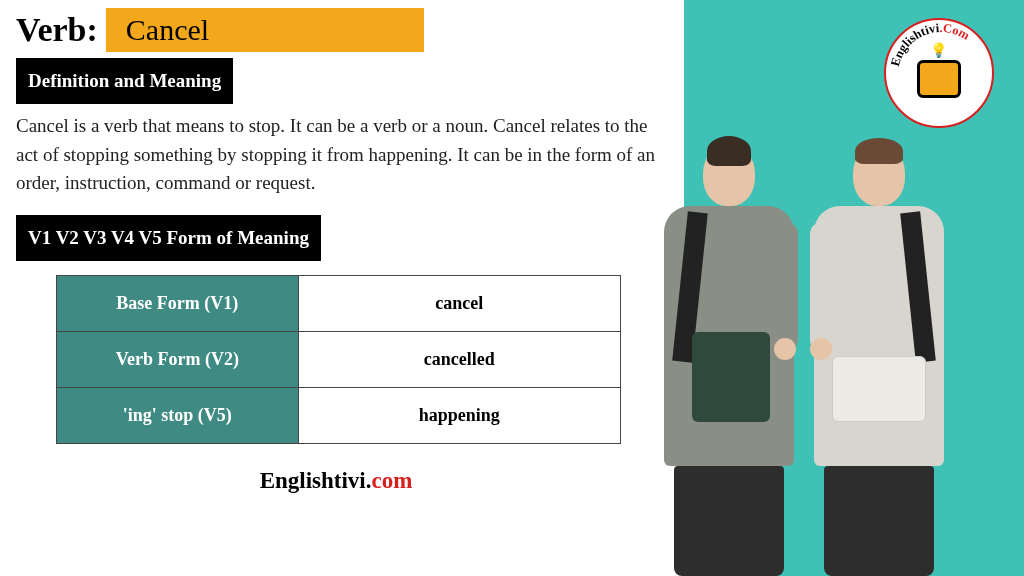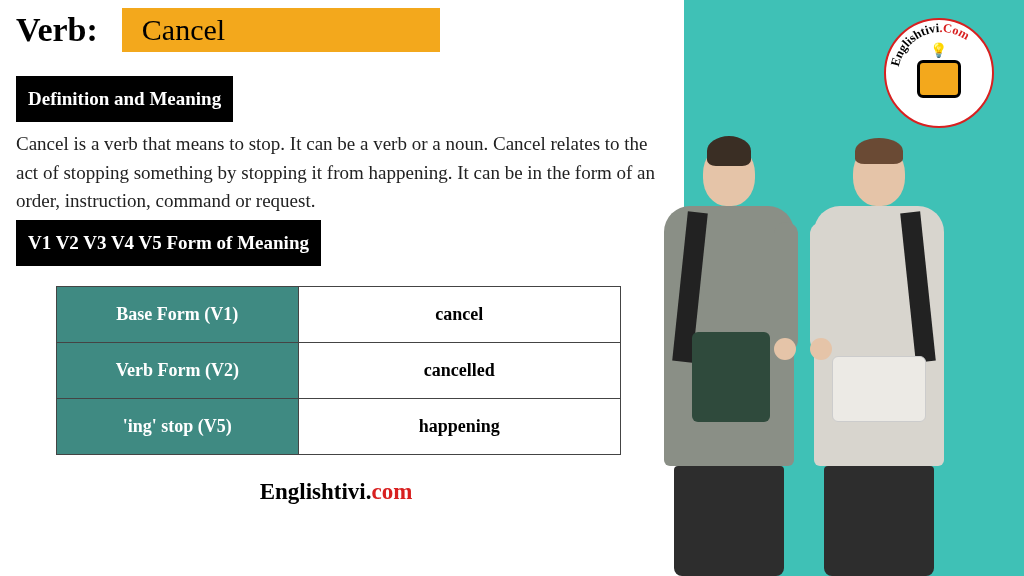--- a/index.html
+++ b/index.html
@@ -20,22 +20,22 @@
       background: #3fc1b6;
     }
     .content {
       position: relative;
       padding: 8px 16px;
       width: 680px;
     }
     .verb-row {
       display: flex;
       align-items: center;
-      gap: 24px;
-      margin-bottom: 24px;
+      gap: 8px;
+      margin-bottom: 6px;
     }
     .verb-label {
       font-size: 34px;
       font-weight: bold;
       color: #000;
     }
     .verb-word {
       background: #f3a81c;
       height: 44px;
       width: 318px;
@@ -51,25 +51,25 @@
       font-size: 19px;
       font-weight: bold;
       padding: 12px 12px;
       display: inline-block;
       margin-bottom: 8px;
     }
     .definition-text {
       font-size: 19px;
       line-height: 1.5;
       color: #222;
-      margin-bottom: 4px;
+      margin-bottom: 17px;
     }
     .table-wrap {
       padding: 0 40px;
-      margin-top: 12px;
+      margin-top: 6px;
     }
     table {
       border-collapse: collapse;
       width: 565px;
     }
     td {
       border: 1.5px solid #444;
       text-align: center;
       vertical-align: middle;
       height: 56px;

